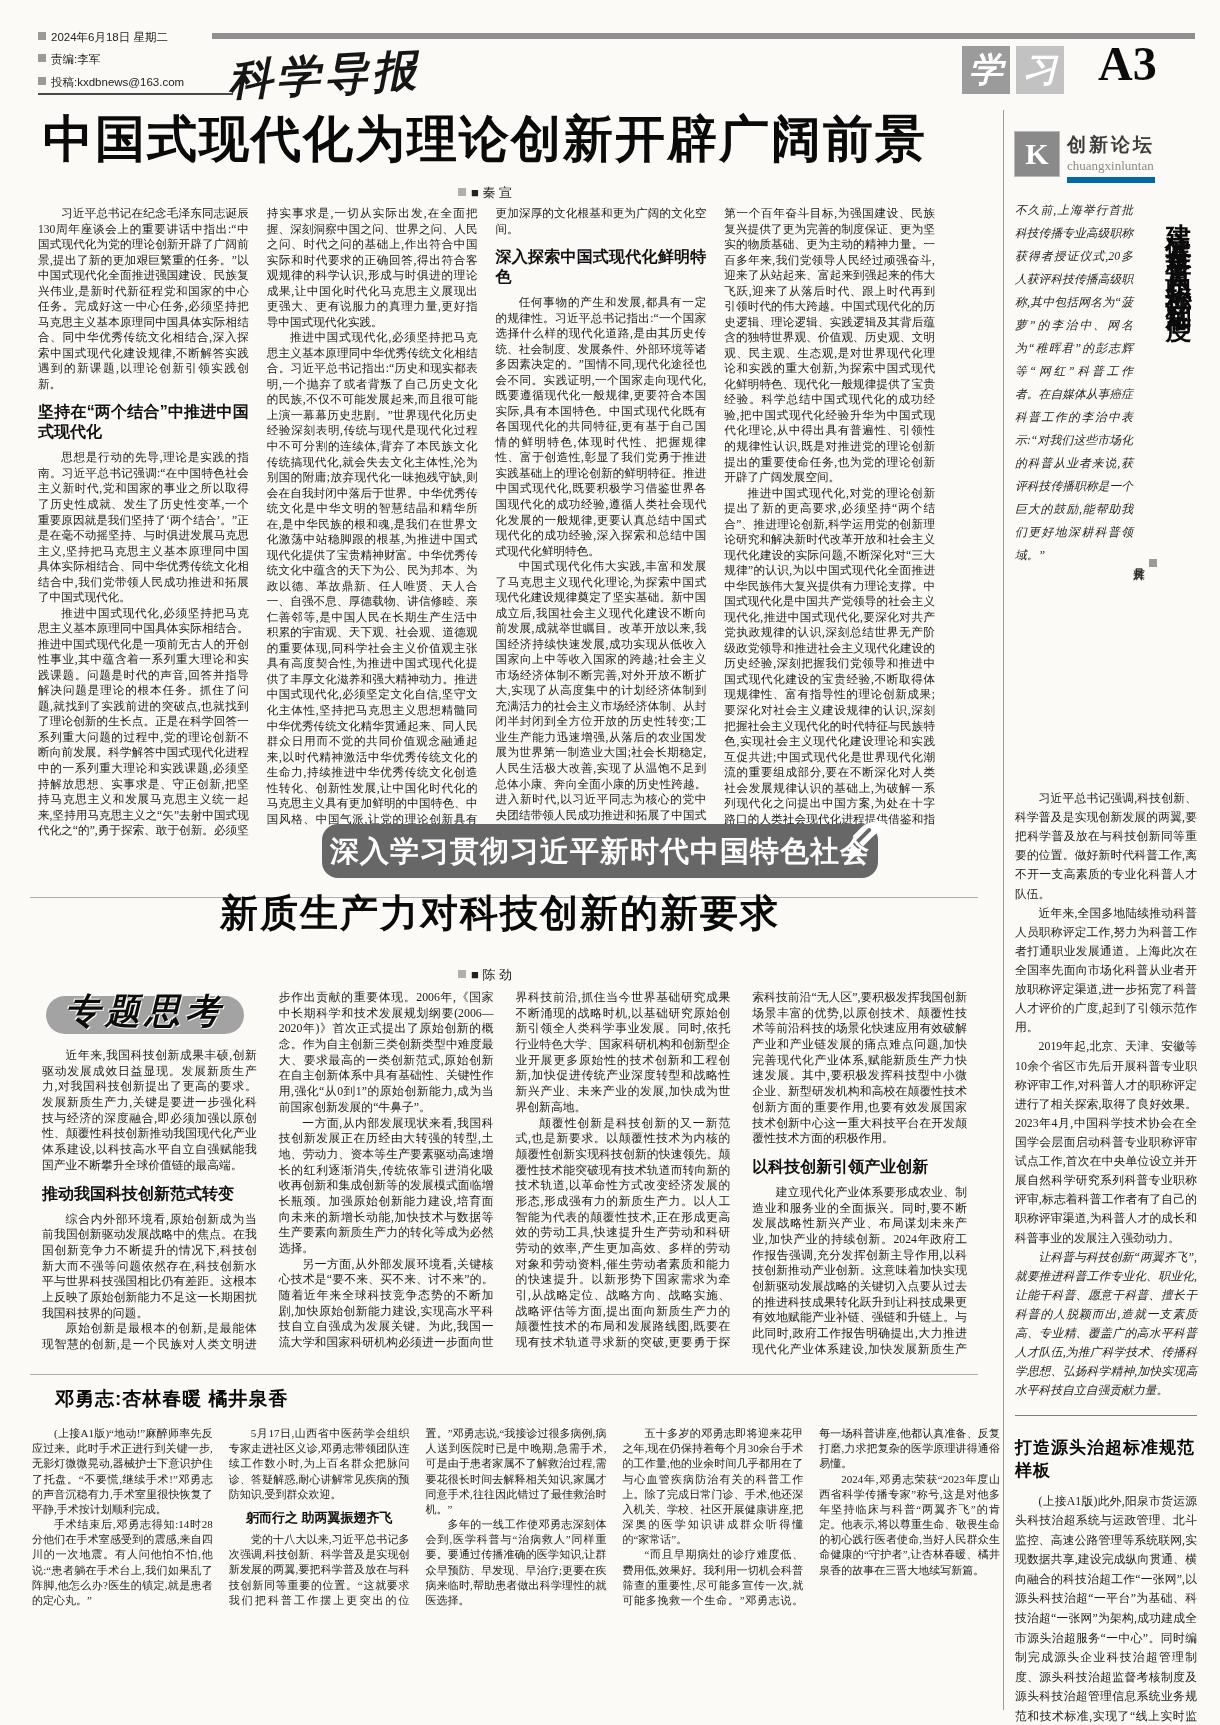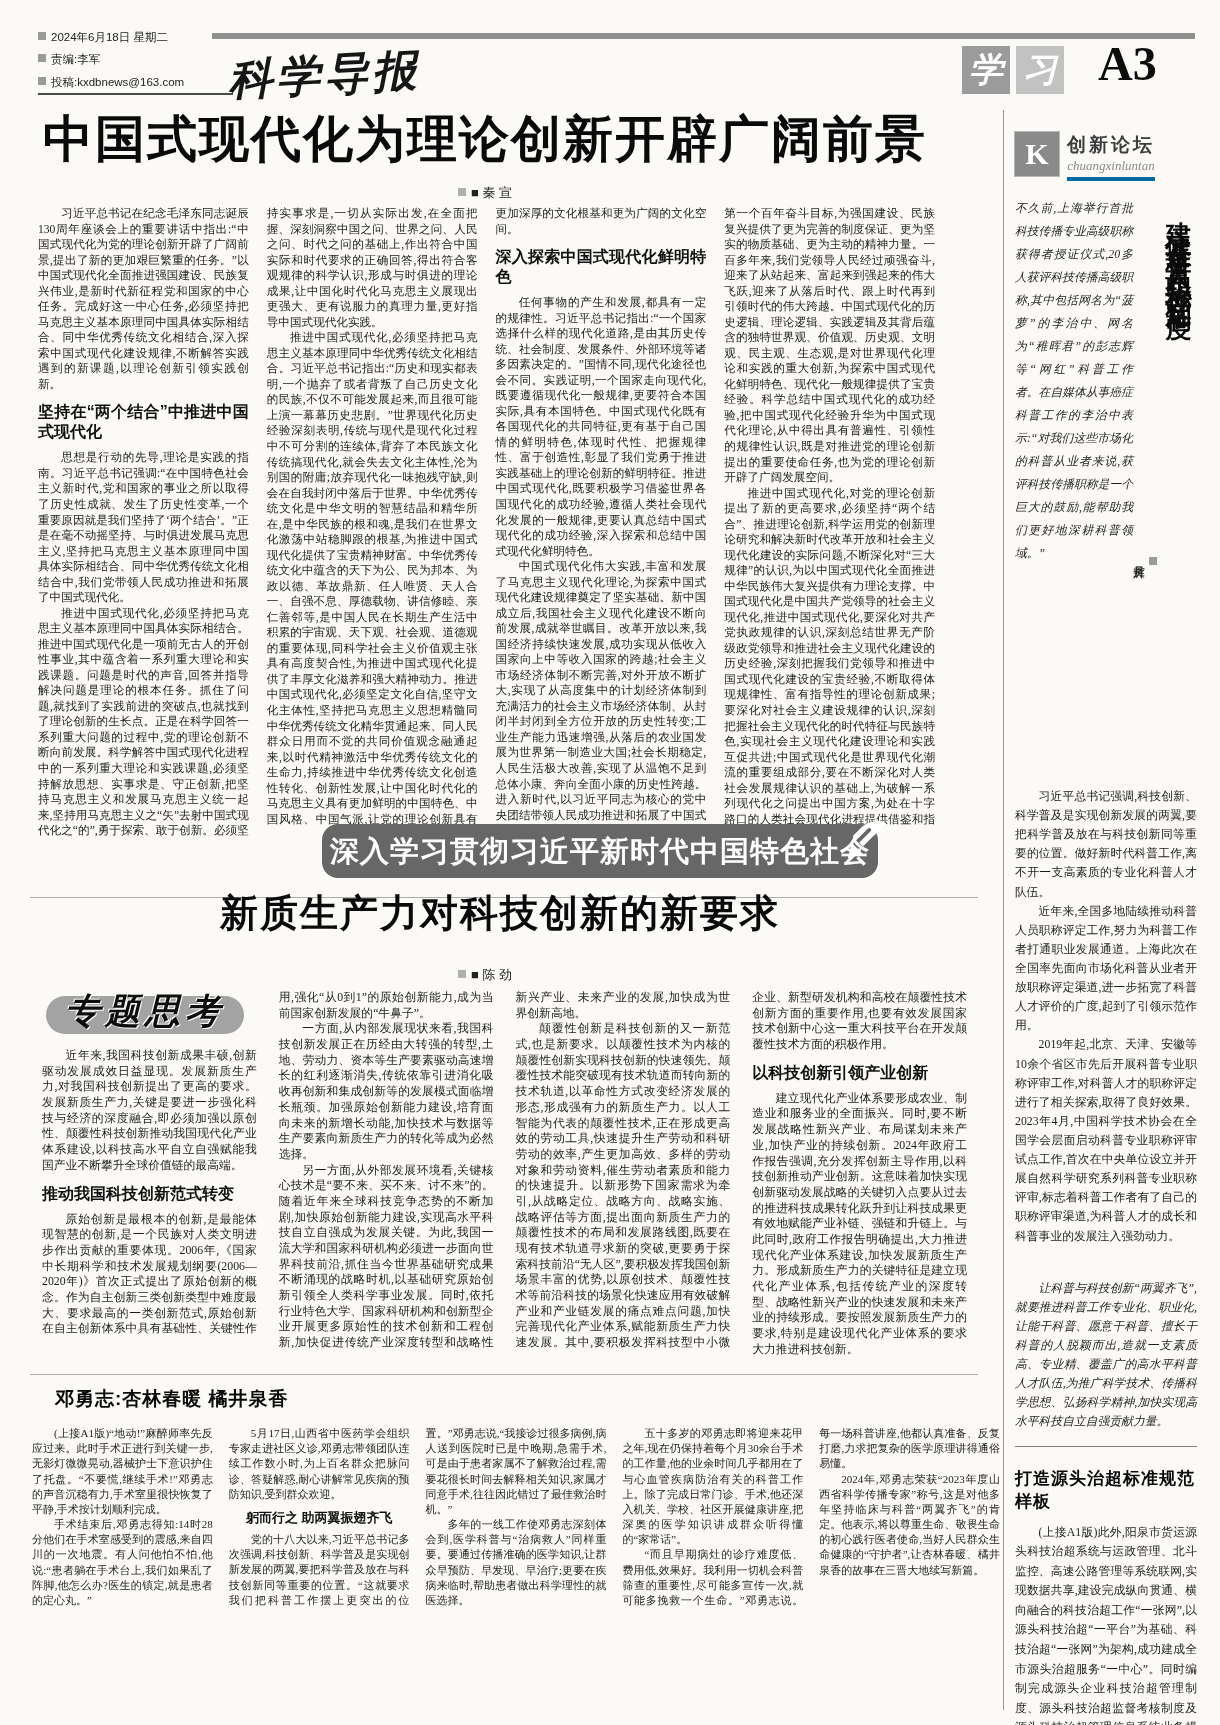--- a/index.html
+++ b/index.html
@@ -52,32 +52,32 @@
                font-family:"Liberation Sans",sans-serif;color:#0a0a0a;letter-spacing:1px;}
   .a3-body{position:absolute;left:32px;top:1426px;width:968px;height:282px;column-count:5;column-gap:16px;
            font-size:11px;line-height:1.38;text-align:justify;overflow:hidden;}
   .a3-body h3{font-size:13px;text-align:center;margin:8px 0 6px;}
   
   .sidebar{position:absolute;left:1003px;top:110px;width:194px;height:1600px;border-left:1px solid #9a9a9a;
            padding-left:11px;box-sizing:border-box;}
   .forum-head{display:flex;margin-top:22px;align-items:flex-start;}
   .k-box{width:44px;height:44px;background:#8a8a8a;outline:1px solid #b9b9b9;color:#fff;text-align:center;
          line-height:44px;font-size:30px;font-weight:bold;font-family:"Liberation Serif",serif;flex:0 0 auto;}
-  .forum-names{margin-left:8px;border-bottom:4px solid #0369a1;padding-bottom:3px;}
+  .forum-names{margin-left:8px;border-bottom:6px solid #0369a1;padding-bottom:3px;}
   .forum-title{font-size:19px;font-weight:900;font-family:"Liberation Sans",sans-serif;letter-spacing:3px;color:#3c3c3c;}
-  .forum-pinyin{font-size:13px;font-style:italic;color:#8a8a8a;font-family:"Liberation Serif",serif;text-align:center;}
+  .forum-pinyin{font-size:13px;color:#8a8a8a;font-family:"Liberation Serif",serif;}
   .sb-top{position:relative;margin-top:16px;min-height:590px;}
   .sb-intro{width:118px;font-size:11.8px;line-height:1.95;text-align:justify;font-style:italic;color:#1f1f1f;}
   .sb-vtitle{position:absolute;right:0;top:4px;writing-mode:vertical-rl;font-size:26px;font-weight:900;
              letter-spacing:7px;font-family:"Liberation Sans",sans-serif;color:#0b0b0b;height:575px;}
   .sb-vbyline{position:absolute;right:40px;top:360px;writing-mode:vertical-rl;font-size:12px;
               font-family:"Liberation Sans",sans-serif;color:#222;}
   .sb-vbyline .sq{display:block;margin:0 0 4px 2px;}
   .sb-body p{margin:0;text-indent:2em;font-size:11.8px;line-height:1.62;text-align:justify;}
-  .sb-body p.kai{font-style:italic;margin-top:33px;}
+  .sb-body p.kai{font-style:italic;}
   .sb-divider{border:none;border-top:1px solid #7e7e7e;margin:14px 0 10px;}
   .a4-headline{font-size:17px;font-weight:900;font-family:"Liberation Sans",sans-serif;margin:20px 0 10px;
                letter-spacing:1px;color:#0a0a0a;}
   .a4-body p{margin:0;text-indent:2em;font-size:11.8px;line-height:1.66;text-align:justify;}
 </style>
 </head>
 <body>
 
 <div class="page">
 
@@ -122,20 +122,21 @@
   <div class="rule-h" style="top:897px"></div>
   <div class="a2-headline">新质生产力对科技创新的新要求</div>
   <div class="byline a2-byline"><span class="sq"></span><span>■ 陈 劲</span></div>
 
   <div class="a2-body newsbody">
     <div class="pill">
         <span>专题思考</span>
       </div>
     <p>近年来,我国科技创新成果丰硕,创新驱动发展成效日益显现。发展新质生产力,对我国科技创新提出了更高的要求。发展新质生产力,关键是要进一步强化科技与经济的深度融合,即必须加强以原创性、颠覆性科技创新推动我国现代化产业体系建设,以科技高水平自立自强赋能我国产业不断攀升全球价值链的最高端。</p>
     <h3>推动我国科技创新范式转变</h3>
+    <p>综合内外部环境看,原始创新成为当前我国创新驱动发展战略中的焦点。在我国创新竞争力不断提升的情况下,科技创新大而不强等问题依然存在,科技创新水平与世界科技强国相比仍有差距。这根本上反映了原始创新能力不足这一长期困扰我国科技界的问题。</p>
     <p>原始创新是最根本的创新,是最能体现智慧的创新,是一个民族对人类文明进步作出贡献的重要体现。2006年,《国家中长期科学和技术发展规划纲要(2006—2020年)》首次正式提出了原始创新的概念。作为自主创新三类创新类型中难度最大、要求最高的一类创新范式,原始创新在自主创新体系中具有基础性、关键性作用,强化“从0到1”的原始创新能力,成为当前国家创新发展的“牛鼻子”。</p>
     <p>一方面,从内部发展现状来看,我国科技创新发展正在历经由大转强的转型,土地、劳动力、资本等生产要素驱动高速增长的红利逐渐消失,传统依靠引进消化吸收再创新和集成创新等的发展模式面临增长瓶颈。加强原始创新能力建设,培育面向未来的新增长动能,加快技术与数据等生产要素向新质生产力的转化等成为必然选择。</p>
     <p>另一方面,从外部发展环境看,关键核心技术是“要不来、买不来、讨不来”的。随着近年来全球科技竞争态势的不断加剧,加快原始创新能力建设,实现高水平科技自立自强成为发展关键。为此,我国一流大学和国家科研机构必须进一步面向世界科技前沿,抓住当今世界基础研究成果不断涌现的战略时机,以基础研究原始创新引领全人类科学事业发展。同时,依托行业特色大学、国家科研机构和创新型企业开展更多原始性的技术创新和工程创新,加快促进传统产业深度转型和战略性新兴产业、未来产业的发展,加快成为世界创新高地。</p>
     <p>颠覆性创新是科技创新的又一新范式,也是新要求。以颠覆性技术为内核的颠覆性创新实现科技创新的快速领先。颠覆性技术能突破现有技术轨道而转向新的技术轨道,以革命性方式改变经济发展的形态,形成强有力的新质生产力。以人工智能为代表的颠覆性技术,正在形成更高效的劳动工具,快速提升生产劳动和科研劳动的效率,产生更加高效、多样的劳动对象和劳动资料,催生劳动者素质和能力的快速提升。以新形势下国家需求为牵引,从战略定位、战略方向、战略实施、战略评估等方面,提出面向新质生产力的颠覆性技术的布局和发展路线图,既要在现有技术轨道寻求新的突破,更要勇于探索科技前沿“无人区”,要积极发挥我国创新场景丰富的优势,以原创技术、颠覆性技术等前沿科技的场景化快速应用有效破解产业和产业链发展的痛点难点问题,加快完善现代化产业体系,赋能新质生产力快速发展。其中,要积极发挥科技型中小微企业、新型研发机构和高校在颠覆性技术创新方面的重要作用,也要有效发展国家技术创新中心这一重大科技平台在开发颠覆性技术方面的积极作用。</p>
     <h3>以科技创新引领产业创新</h3>
     <p>建立现代化产业体系要形成农业、制造业和服务业的全面振兴。同时,要不断发展战略性新兴产业、布局谋划未来产业,加快产业的持续创新。2024年政府工作报告强调,充分发挥创新主导作用,以科技创新推动产业创新。这意味着加快实现创新驱动发展战略的关键切入点要从过去的推进科技成果转化跃升到让科技成果更有效地赋能产业补链、强链和升链上。与此同时,政府工作报告明确提出,大力推进现代化产业体系建设,加快发展新质生产力。形成新质生产力的关键特征是建立现代化产业体系,包括传统产业的深度转型、战略性新兴产业的快速发展和未来产业的持续形成。要按照发展新质生产力的要求,特别是建设现代化产业体系的要求大力推进科技创新。</p>
 
   </div>
 
   <div class="rule-h a3-rule"></div>

